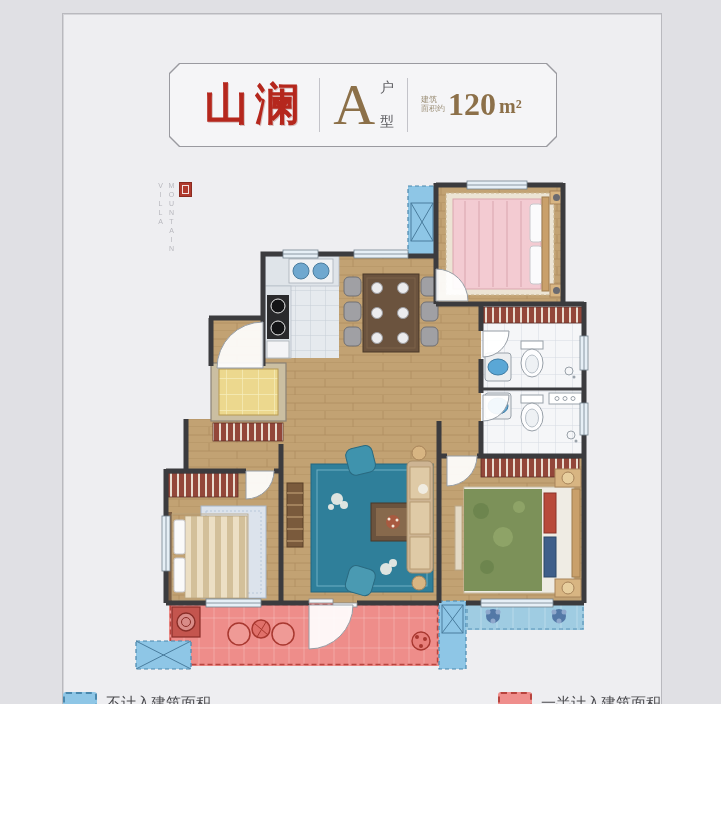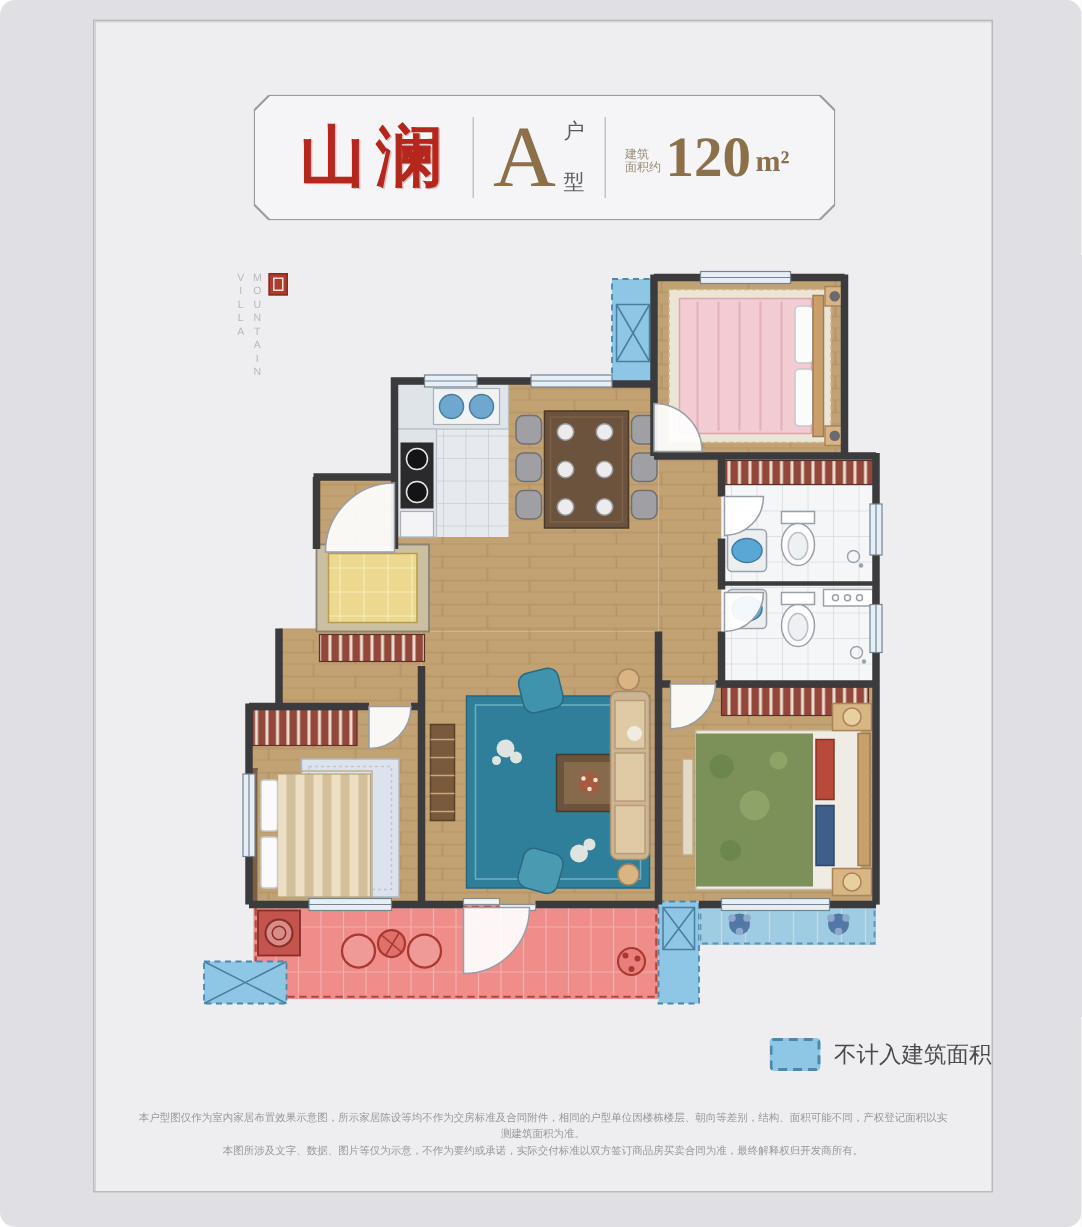--- a/index.html
+++ b/index.html
@@ -1,50 +1,50 @@
 <!DOCTYPE html>
 <html><head>
 <meta charset="utf-8">
 <style>
   html,body{margin:0;padding:0;}
-  .page{position:relative;width:721px;height:818px;background:#e0e0e4;overflow:hidden;
-        font-family:"Liberation Sans",sans-serif;border-radius:10px;}
+  .page{position:relative;width:721px;height:704px;background:#e0e0e4;overflow:hidden;
+        font-family:"Liberation Sans",sans-serif;}
   .card{position:absolute;left:62px;top:13px;width:598px;height:780px;
         background:#eeeef1;border:1px solid #b9b9be;box-shadow:1px 1px 0 #d4d4d8 inset;}
   
   .frame-outer{position:absolute;left:106px;top:49px;width:388px;height:84px;
         background:#9a9aa0;
         clip-path:polygon(10px 0,calc(100% - 10px) 0,100% 10px,100% calc(100% - 10px),calc(100% - 10px) 100%,10px 100%,0 calc(100% - 10px),0 10px);}
   .frame-inner{position:absolute;left:1px;top:1px;right:1px;bottom:1px;background:#f5f5f7;
         clip-path:polygon(10px 0,calc(100% - 10px) 0,100% 10px,100% calc(100% - 10px),calc(100% - 10px) 100%,10px 100%,0 calc(100% - 10px),0 10px);
         display:flex;align-items:center;justify-content:center;gap:13px;}
   .proj-name{font-family:"Liberation Serif",serif;font-weight:bold;font-size:44px;
         color:#b5271d;letter-spacing:7px;line-height:1;text-shadow:1px 1px 0 rgba(120,20,10,.25);}
   .vdiv{width:1px;height:54px;background:#c3c3c9;}
   .unit-block{display:flex;align-items:center;gap:5px;}
   .unit-letter{font-family:"Liberation Serif",serif;font-size:58px;line-height:.9;color:#8c7049;}
   .unit-chars{display:flex;flex-direction:column;justify-content:space-between;height:52px;
         font-size:14px;color:#5c5c60;}
   .area-block{display:flex;flex-direction:column;gap:2px;}
   .area-row{display:flex;align-items:flex-end;gap:3px;}
   .area-prefix{display:flex;flex-direction:column;font-size:8px;color:#9a8d74;line-height:1.15;padding-bottom:5px;}
-  .area-value{font-family:"Liberation Serif",serif;font-weight:bold;font-size:38px;line-height:.85;color:#8c7049;}
+  .area-value{font-family:"Liberation Serif",serif;font-weight:bold;font-size:32px;line-height:.85;color:#8c7049;}
   .area-unit{font-family:"Liberation Serif",serif;font-weight:bold;font-size:20px;color:#8c7049;padding-bottom:1px;}
   .layout-spec{font-size:19px;color:#7d7a76;letter-spacing:2px;}
   
   .watermark{position:absolute;left:94px;top:168px;display:flex;gap:4px;align-items:flex-start;}
   .vtext{writing-mode:vertical-rl;text-orientation:upright;font-size:7px;letter-spacing:2px;
         color:#b7b7bd;line-height:1;}
   .seal{width:11px;height:13px;background:#b03a2e;border:1px solid #8a2a20;
         box-shadow:0 0 0 1px #b03a2e inset;display:flex;align-items:center;justify-content:center;}
   .seal-inner{width:5px;height:7px;border:1px solid rgba(255,255,255,.85);}
   
   .plan{position:absolute;left:68px;top:157px;}
   
-  .legend{position:absolute;left:0;right:0;top:678px;display:flex;justify-content:flex-end;gap:38px;}
+  .legend{position:absolute;left:0;right:0;top:678px;display:flex;justify-content:space-between;gap:38px;}
   .legend-item{display:flex;align-items:center;gap:9px;}
   .swatch{width:30px;height:18px;border-radius:3px;}
   .swatch-blue{background:#8ec6e6;border:2px dashed #4a88ad;}
   .swatch-red{background:#ef8e8c;border:2px dashed #b8443e;}
   .legend-label{font-size:15px;color:#4a4a4e;}
   
   .disclaimer{position:absolute;left:28px;right:28px;top:726px;text-align:center;
         font-size:7px;line-height:11px;color:#97979c;}
 </style>
 </head>
@@ -347,20 +347,24 @@
         <path d="M115,300 L143,300 A28,28 0 0 1 115,328 Z"></path>
         <path d="M178,434 L222,434 A44,44 0 0 1 178,478 Z"></path>
       </g>
     </svg>
 
     <div class="legend">
       <div class="legend-item">
         <span class="swatch swatch-blue"></span>
         <span class="legend-label">不计入建筑面积</span>
       </div>
+      <div class="legend-item">
+        <span class="swatch swatch-red"></span>
+        <span class="legend-label">一半计入建筑面积</span>
+      </div>
     </div>
 
     <div class="disclaimer">
       <div>本户型图仅作为室内家居布置效果示意图，所示家居陈设等均不作为交房标准及合同附件，相同的户型单位因楼栋楼层、朝向等差别，结构、面积可能不同，产权登记面积以实测建筑面积为准。</div>
       <div>本图所涉及文字、数据、图片等仅为示意，不作为要约或承诺，实际交付标准以双方签订商品房买卖合同为准，最终解释权归开发商所有。</div>
     </div>
 
   </div>
 </div>
 

